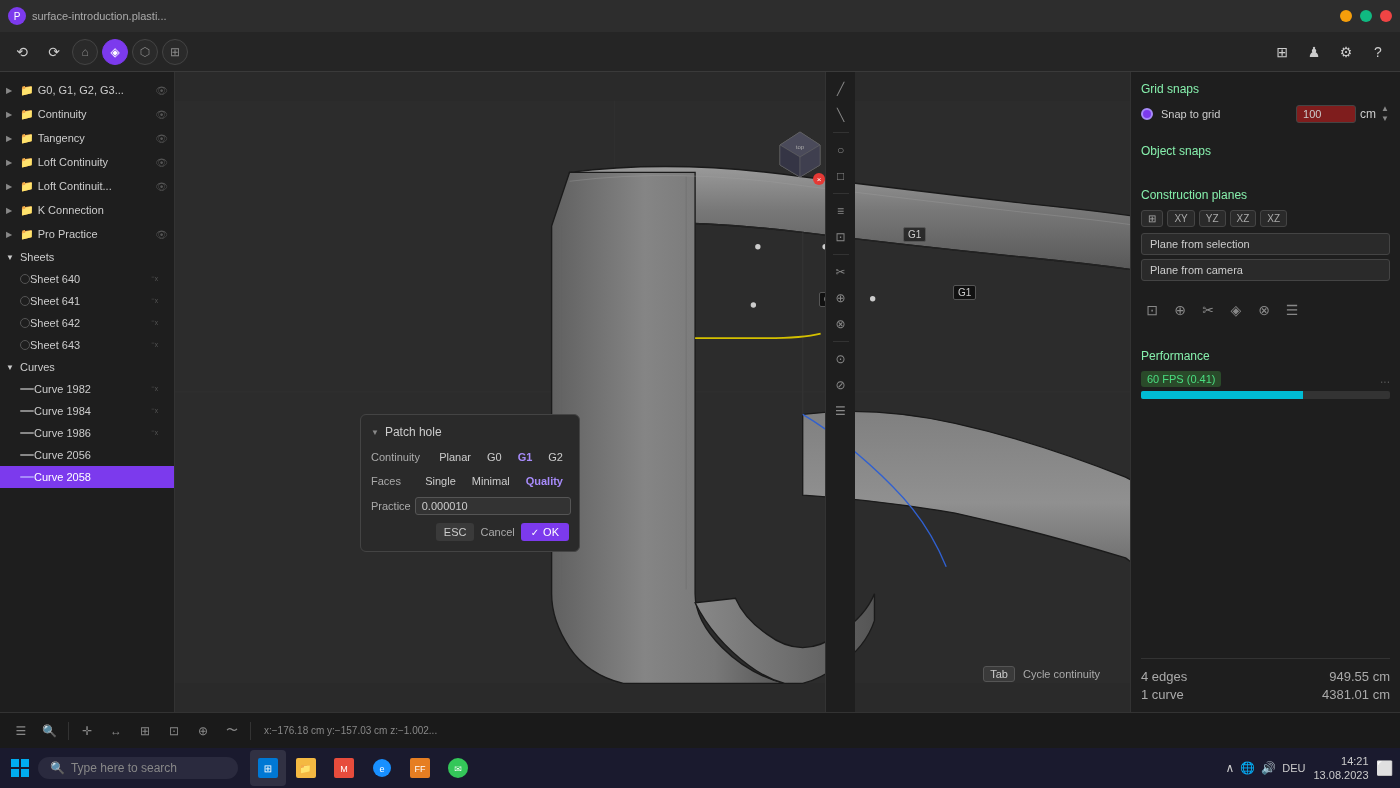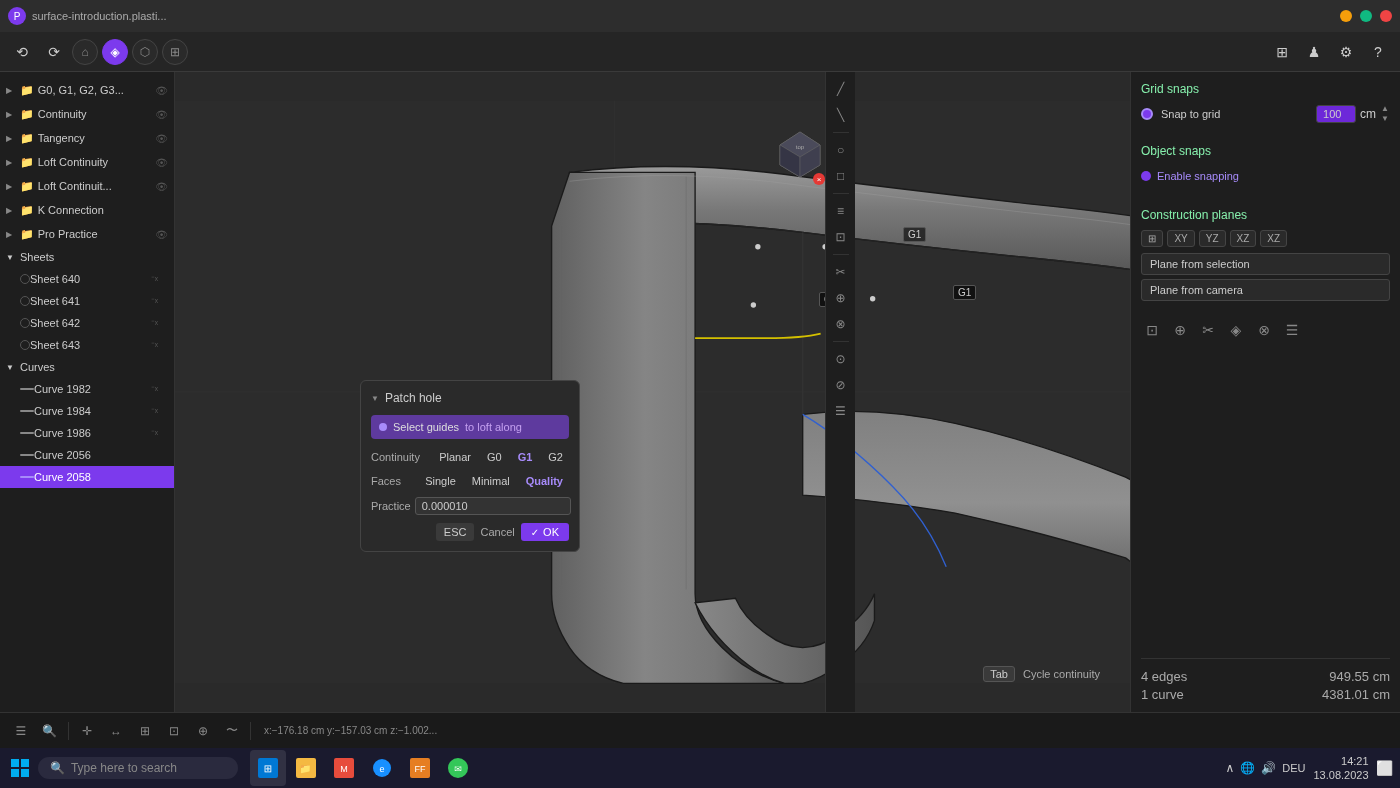--- a/index.html
+++ b/index.html
@@ -64,21 +64,21 @@
     .right-panel { width: 270px; background: #1e1e1e; border-left: 1px solid #333; display: flex; flex-direction: column; overflow-y: auto; padding: 10px; flex-shrink: 0; }
     .right-panel::-webkit-scrollbar { width: 4px; }
     .right-panel::-webkit-scrollbar-thumb { background: #444; }
 
     .panel-section { margin-bottom: 14px; }
     .panel-title { font-size: 12px; color: #86efac; font-weight: 500; margin-bottom: 8px; }
     .snap-row { display: flex; align-items: center; gap: 8px; margin-bottom: 6px; }
     .snap-radio { width: 12px; height: 12px; border-radius: 50%; background: #7c3aed; border: 2px solid #a78bfa; flex-shrink: 0; }
     .snap-label { font-size: 11px; color: #ccc; }
     .snap-value { margin-left: auto; display: flex; align-items: center; gap: 4px; }
-    .snap-input { background: #6d28d9; border: 1px solid #444; border-radius: 3px; padding: 2px 6px; color: #ccc; font-size: 11px; width: 40px; }
+    .snap-input { background: #7f1d1d; border: 1px solid #444; border-radius: 3px; padding: 2px 6px; color: #ccc; font-size: 11px; width: 60px; }
     .snap-stepper { display: flex; flex-direction: column; }
     .snap-stepper-btn { background: transparent; border: none; color: #888; font-size: 8px; cursor: pointer; line-height: 1; padding: 1px; }
     .obj-snaps-row { display: flex; align-items: center; gap: 6px; padding: 4px 0; }
     .obj-snap-dot { width: 10px; height: 10px; background: #7c3aed; border-radius: 50%; flex-shrink: 0; }
     .enable-snapping { font-size: 11px; color: #a78bfa; }
     .cp-btn { background: #2a2a2a; border: 1px solid #444; border-radius: 3px; padding: 4px 8px; font-size: 11px; color: #ccc; cursor: pointer; margin-bottom: 4px; width: 100%; text-align: left; }
 
     
     .right-toolbar { position: absolute; right: 275px; top: 0; bottom: 0; width: 30px; display: flex; flex-direction: column; align-items: center; padding: 6px 0; gap: 4px; background: #1e1e1e; border-left: 1px solid #333; }
     .rt-btn { width: 22px; height: 22px; background: transparent; border: none; color: #888; cursor: pointer; display: flex; align-items: center; justify-content: center; font-size: 12px; border-radius: 3px; }
@@ -356,25 +356,20 @@
         <text x="25" y="22" text-anchor="middle" fill="#aaa" font-size="6">top</text>
       </svg>
       
       <div style="position:absolute;bottom:0;right:0;width:12px;height:12px;background:#e53935;border-radius:50%;display:flex;align-items:center;justify-content:center;font-size:8px;color:white">×</div>
     </div>
 
     <div class="patch-dialog">
       <div class="patch-dialog-header">
         <span>Patch hole</span>
       </div>
-      <div class="select-guides-row">
-        <div class="select-dot"></div>
-        <span>Select guides</span>
-        <span style="color:#c4a0f0;font-size:11px">to loft along</span>
-      </div>
       <div class="dialog-row">
         <span class="dialog-row-label">Continuity</span>
         <span class="dialog-option">Planar</span>
         <span class="dialog-option">G0</span>
         <span class="dialog-option active">G1</span>
         <span class="dialog-option">G2</span>
       </div>
       <div class="dialog-row">
         <span class="dialog-row-label">Faces</span>
         <span class="dialog-option">Single</span>
@@ -433,24 +428,20 @@
           <div class="snap-stepper">
             <button class="snap-stepper-btn">▲</button>
             <button class="snap-stepper-btn">▼</button>
           </div>
         </div>
       </div>
     </div>
 
     <div class="panel-section">
       <div class="panel-title">Object snaps</div>
-      <div class="obj-snaps-row">
-        <div class="obj-snap-dot"></div>
-        <span class="enable-snapping">Enable snapping</span>
-      </div>
     </div>
 
     <div style="height:8px"></div>
 
     <div class="panel-section">
       <div class="panel-title">Construction planes</div>
       <div class="xyz-row">
         <button class="xyz-btn">⊞</button>
         <button class="xyz-btn">XY</button>
         <button class="xyz-btn">YZ</button>
@@ -465,20 +456,30 @@
       <div class="panel-icon-row">
         <button class="panel-icon-btn">⊡</button>
         <button class="panel-icon-btn">⊕</button>
         <button class="panel-icon-btn">✂</button>
         <button class="panel-icon-btn">◈</button>
         <button class="panel-icon-btn">⊗</button>
         <button class="panel-icon-btn">☰</button>
       </div>
     </div>
 
+    <div class="panel-section perf-section">
+      <div class="panel-title">Performance</div>
+      <div class="perf-row">
+        <span class="perf-fps">60 FPS (0.41)</span>
+        <span class="perf-dots">...</span>
+      </div>
+      <div class="perf-bar-container">
+        <div class="perf-bar"></div>
+      </div>
+    </div>
 
     <div style="margin-top:auto; padding-top:10px; border-top:1px solid #333;">
       <div style="display:flex;justify-content:space-between;margin-bottom:3px;">
         <span class="edge-count">4 edges</span>
         <span class="edge-count">949.55 cm</span>
       </div>
       <div style="display:flex;justify-content:space-between;">
         <span class="edge-count">1 curve</span>
         <span class="edge-count">4381.01 cm</span>
       </div>

